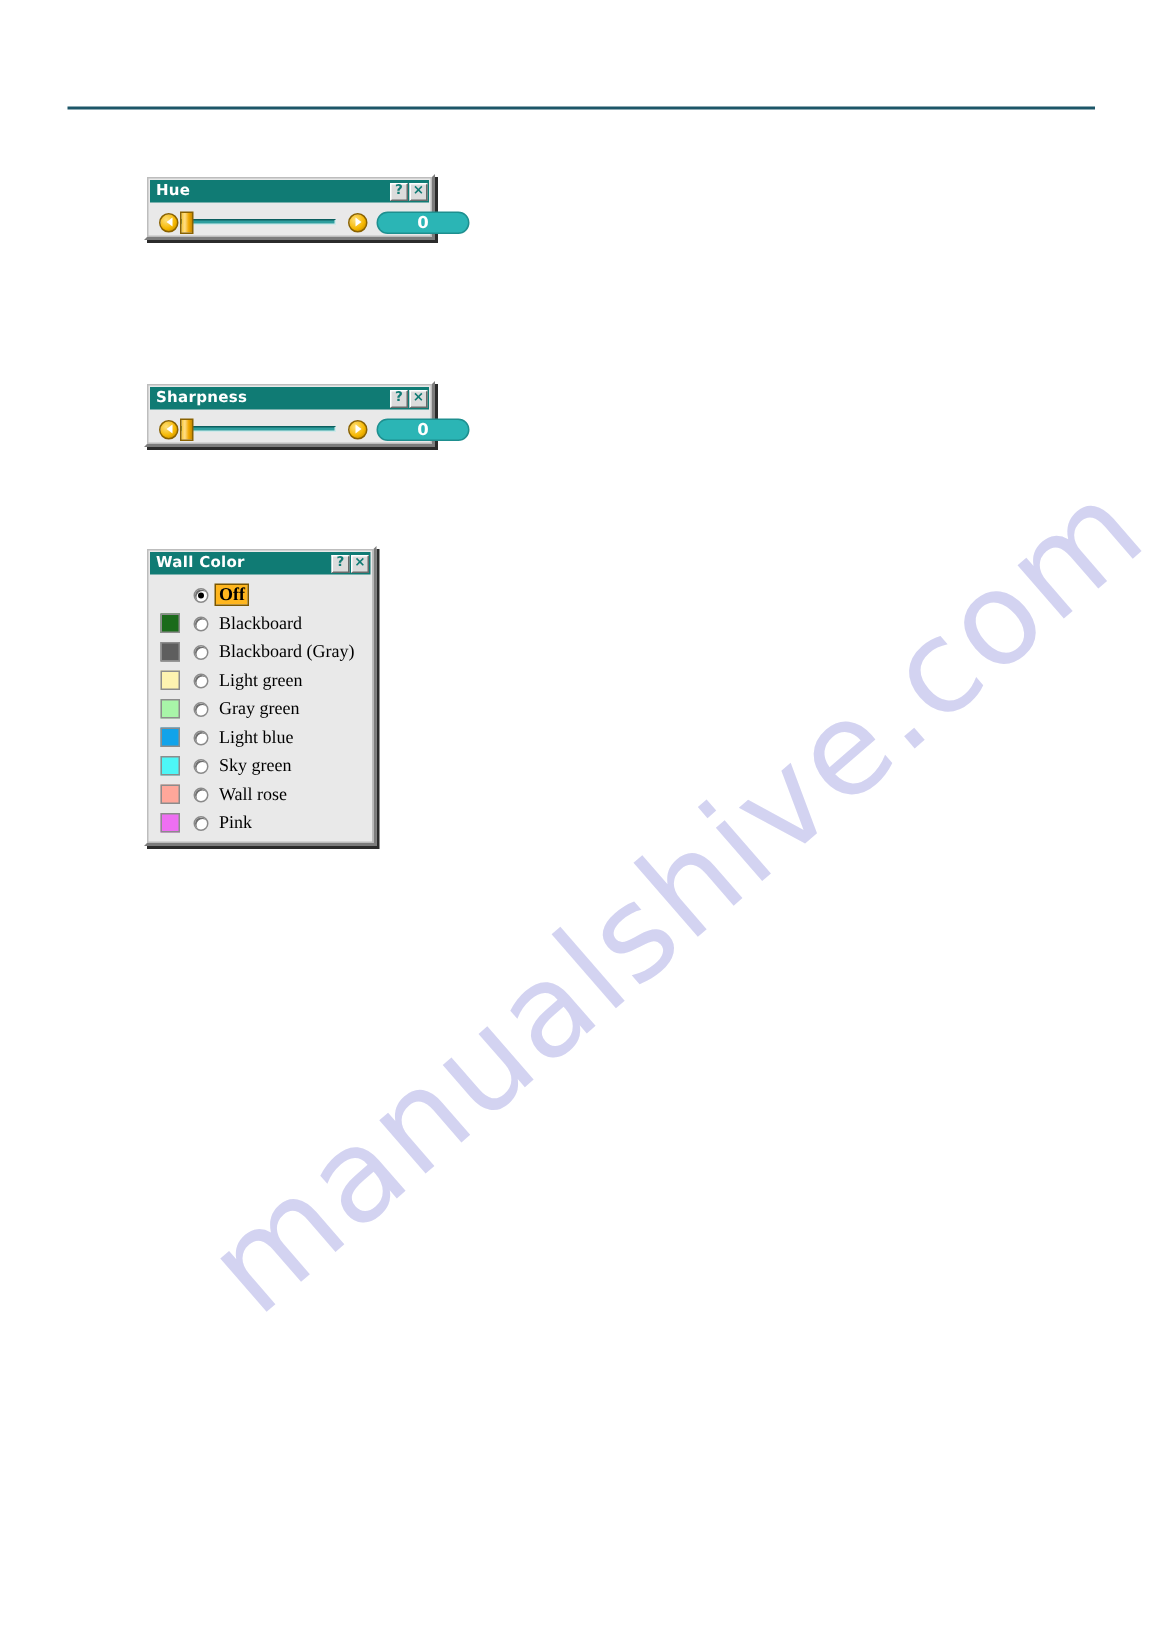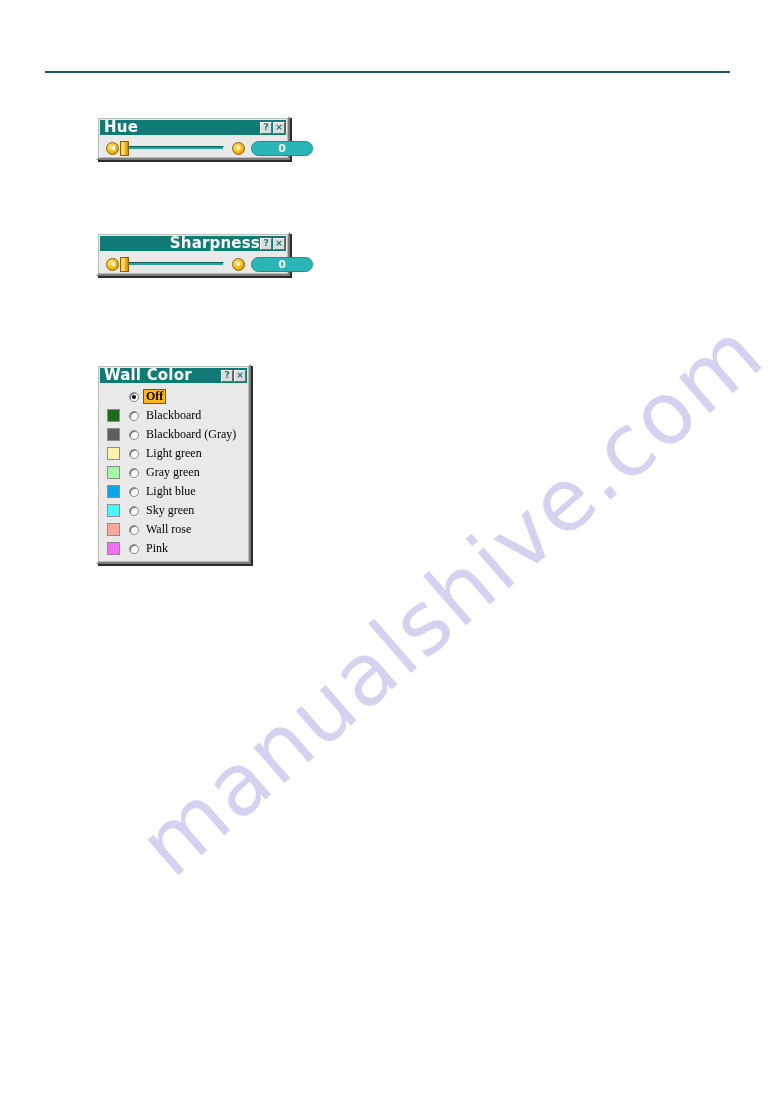--- a/index.html
+++ b/index.html
@@ -73,21 +73,21 @@
     background: #107b74;
     height: 15px;
     display: flex;
     align-items: center;
     padding: 0 1px 0 4px;
     box-sizing: border-box;
   }
   .title-text {
     color: #ffffff;
     font-family: "DejaVu Sans", sans-serif;
-    font-size: 15px;
+    font-size: 10px;
     font-weight: bold;
     line-height: 11px;
     letter-spacing: .2px;
     flex: 1;
     white-space: nowrap;
   }
   .tb-btns { display: flex; gap: 1px; }
   .tb-btn {
     width: 12px; height: 12px;
     background: #dcdcdc;
@@ -246,21 +246,21 @@
         <span class="thumb" style="left:0px;"></span>
       </span>
       <span class="arrow-btn right" style="margin-left:8px;">
           <i></i>
         </span>
       <span class="value-pill" style="width:62px;">0</span>
     </div>
   </div>
 </div>
 
-<div class="dlg" id="dlg-sharpness" style="left:96px; top:232px; width:194px; height:44px;text-align:right;">
+<div class="dlg" id="dlg-sharpness" style="left:96px; top:254px; width:194px; height:44px;">
   <div class="dlg-inner">
     <div class="titlebar">
       <span class="title-text">Sharpness</span>
       <span class="tb-btns">
         <span class="tb-btn">?</span>
         <span class="tb-btn">×</span>
       </span>
     </div>
     <div class="slider-body">
       <span class="arrow-btn left">

